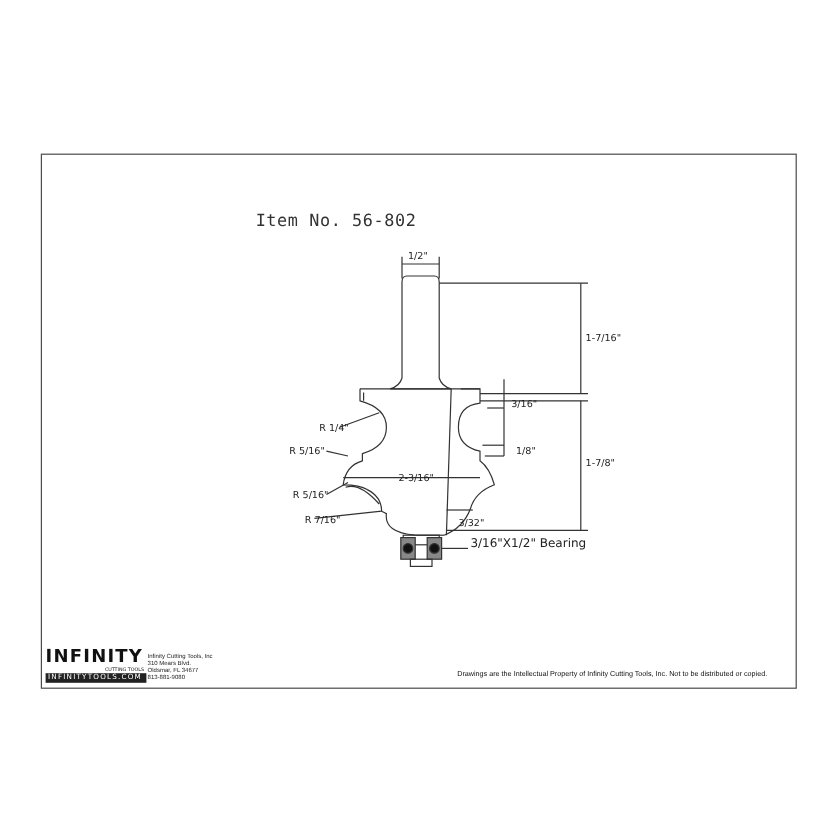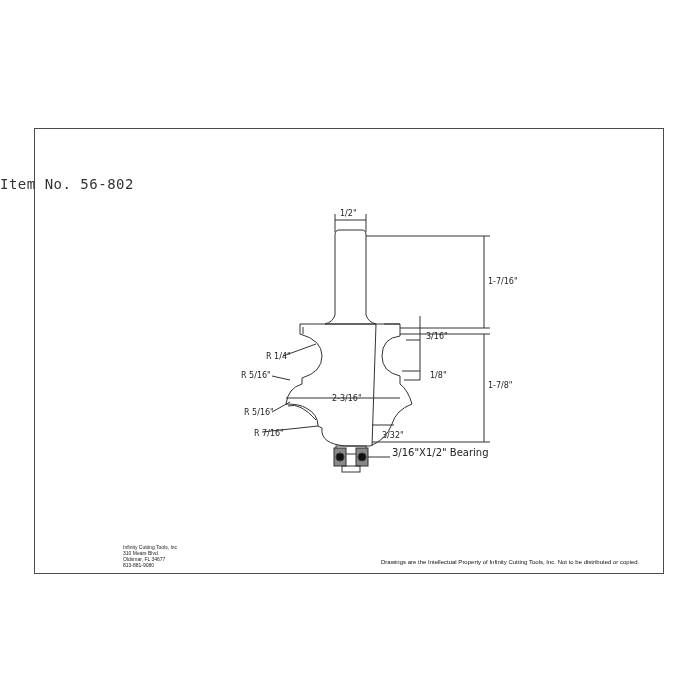--- a/index.html
+++ b/index.html
@@ -1,19 +1,19 @@
 <!DOCTYPE html>
 <html><head>
 <meta charset="utf-8">
 <style>
   html, body { margin:0; padding:0; background:#ffffff; }
   body { width:700px; height:700px; position:relative; overflow:hidden; font-family:"DejaVu Sans", sans-serif; }
   #sheet { position:absolute; left:0; top:0; width:700px; height:700px; }
   .frame { position:absolute; left:34px; top:128px; width:630px; height:446px; border:1px solid #4a4a4a; box-sizing:border-box; }
-  .title { position:absolute; left:0; width:560px; top:176px; text-align:left; font-family:"DejaVu Sans Mono", monospace; font-size:14px; color:#333; letter-spacing:0.5px; }
+  .title { position:absolute; left:0; width:560px; top:176px; text-align:center; font-family:"DejaVu Sans Mono", monospace; font-size:14px; color:#333; letter-spacing:0.5px; }
   .dim { font-family:"DejaVu Sans", sans-serif; font-size:8px; fill:#222; }
   .logo { position:absolute; left:38px; top:540px; }
   .logo-word { font-family:"DejaVu Sans", sans-serif; font-weight:bold; font-size:15px; letter-spacing:1px; color:#111; line-height:15px; }
   .logo-sub { font-family:"DejaVu Sans", sans-serif; font-size:4px; color:#111; text-align:right; width:82px; line-height:6px; }
   .logo-url { background:#222; color:#fff; font-family:"DejaVu Sans", sans-serif; font-size:6px; letter-spacing:1px; padding:0 2px; width:80px; line-height:8px; }
   .company { position:absolute; left:123px; top:544px; font-family:"Liberation Sans", sans-serif; font-size:5px; color:#222; line-height:6px; }
   .notice { position:absolute; left:381px; top:559px; font-family:"Liberation Sans", sans-serif; font-size:6px; color:#111; }
 </style>
 </head>
 <body>
@@ -73,20 +73,25 @@
     <text class="dim" x="430" y="378">1/8"</text>
     <text class="dim" x="332" y="401">2-3/16"</text>
     <text class="dim" x="382" y="438">3/32"</text>
     <text class="dim" x="266" y="359">R 1/4"</text>
     <text class="dim" x="241" y="378">R 5/16"</text>
     <text class="dim" x="244" y="415">R 5/16"</text>
     <text class="dim" x="254" y="436">R 7/16"</text>
     <text class="dim" x="392" y="456" style="font-size:10px">3/16"X1/2" Bearing</text>
   </svg>
 
+  <div class="logo">
+    <div class="logo-word">INFINITY</div>
+    <div class="logo-sub">CUTTING TOOLS</div>
+    <div class="logo-url">INFINITYTOOLS.COM</div>
+  </div>
   <div class="company">
     <div>Infinity Cutting Tools, Inc</div>
     <div>310 Mears Blvd.</div>
     <div>Oldsmar, FL  34677</div>
     <div>813-881-9080</div>
   </div>
   <div class="notice">Drawings are the Intellectual Property of Infinity Cutting Tools, Inc. Not to be distributed or copied.</div>
 </div>
 
 </body></html>

